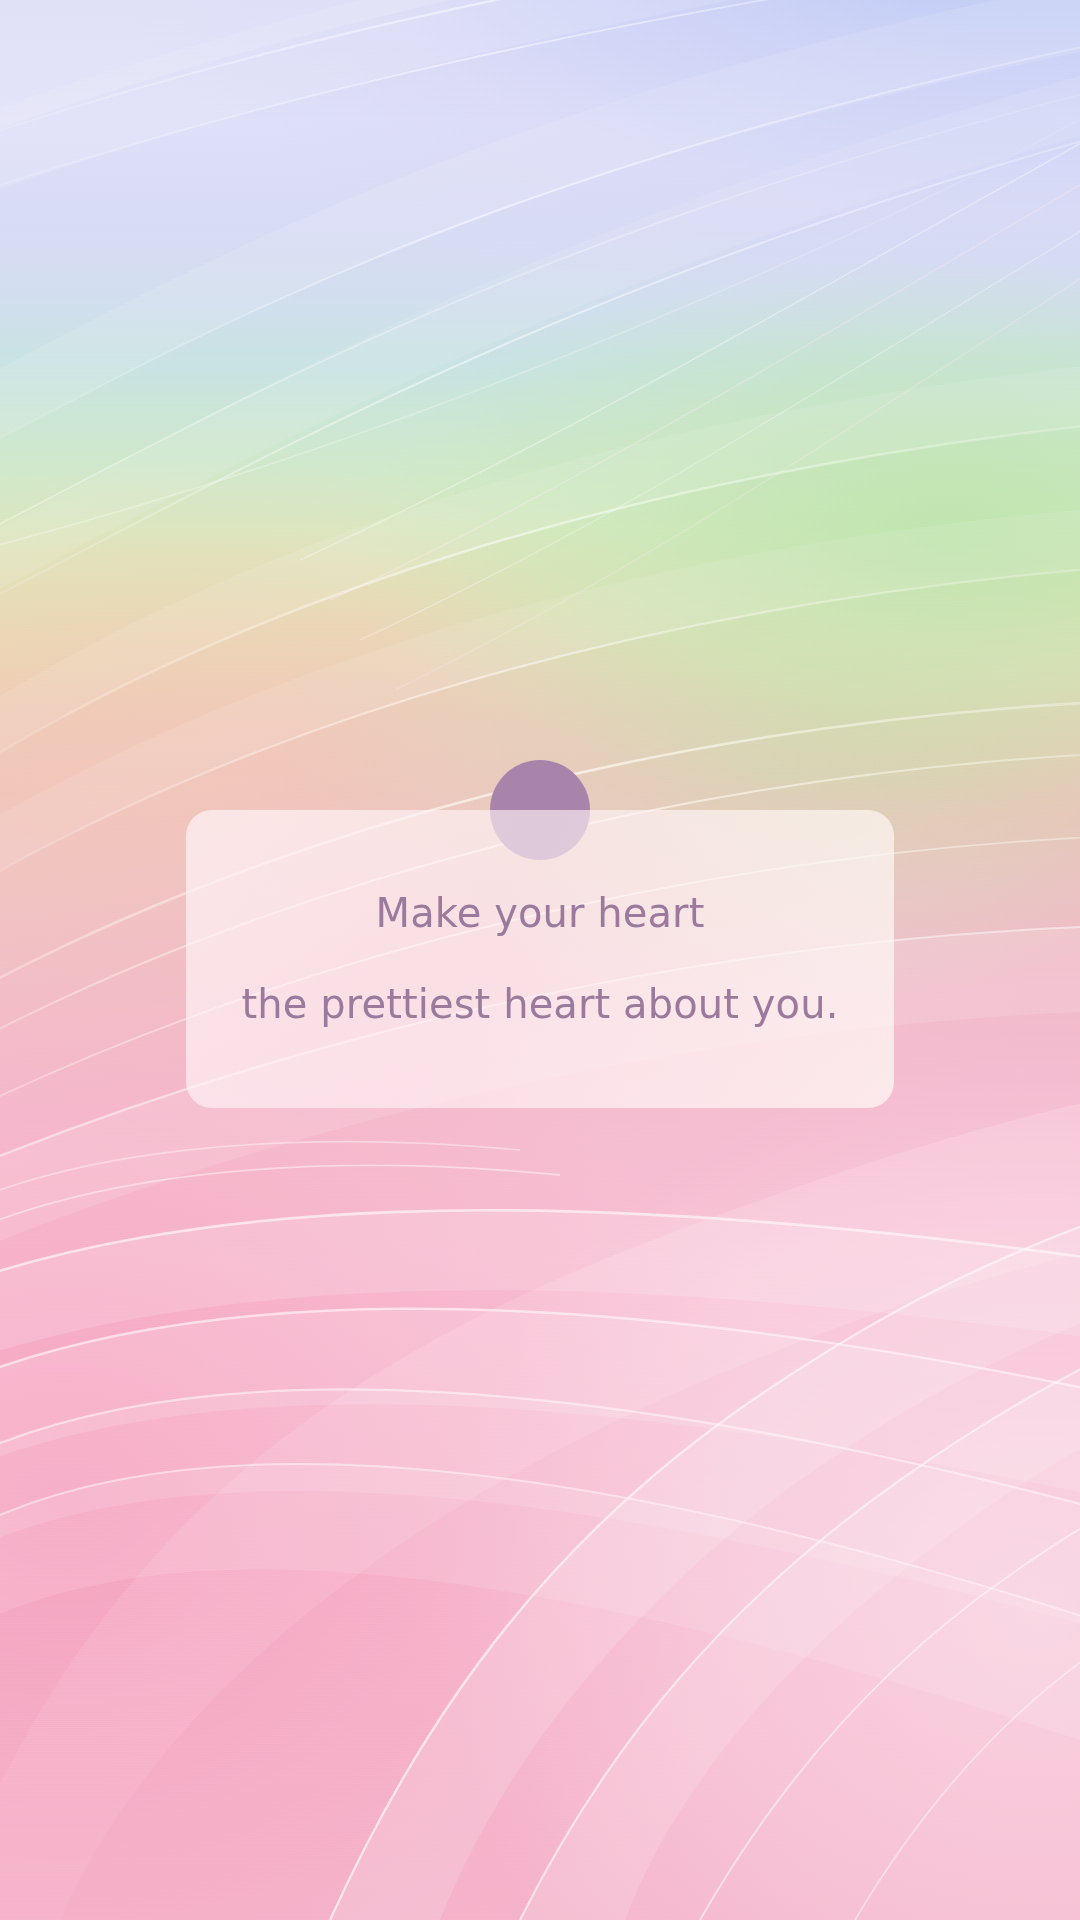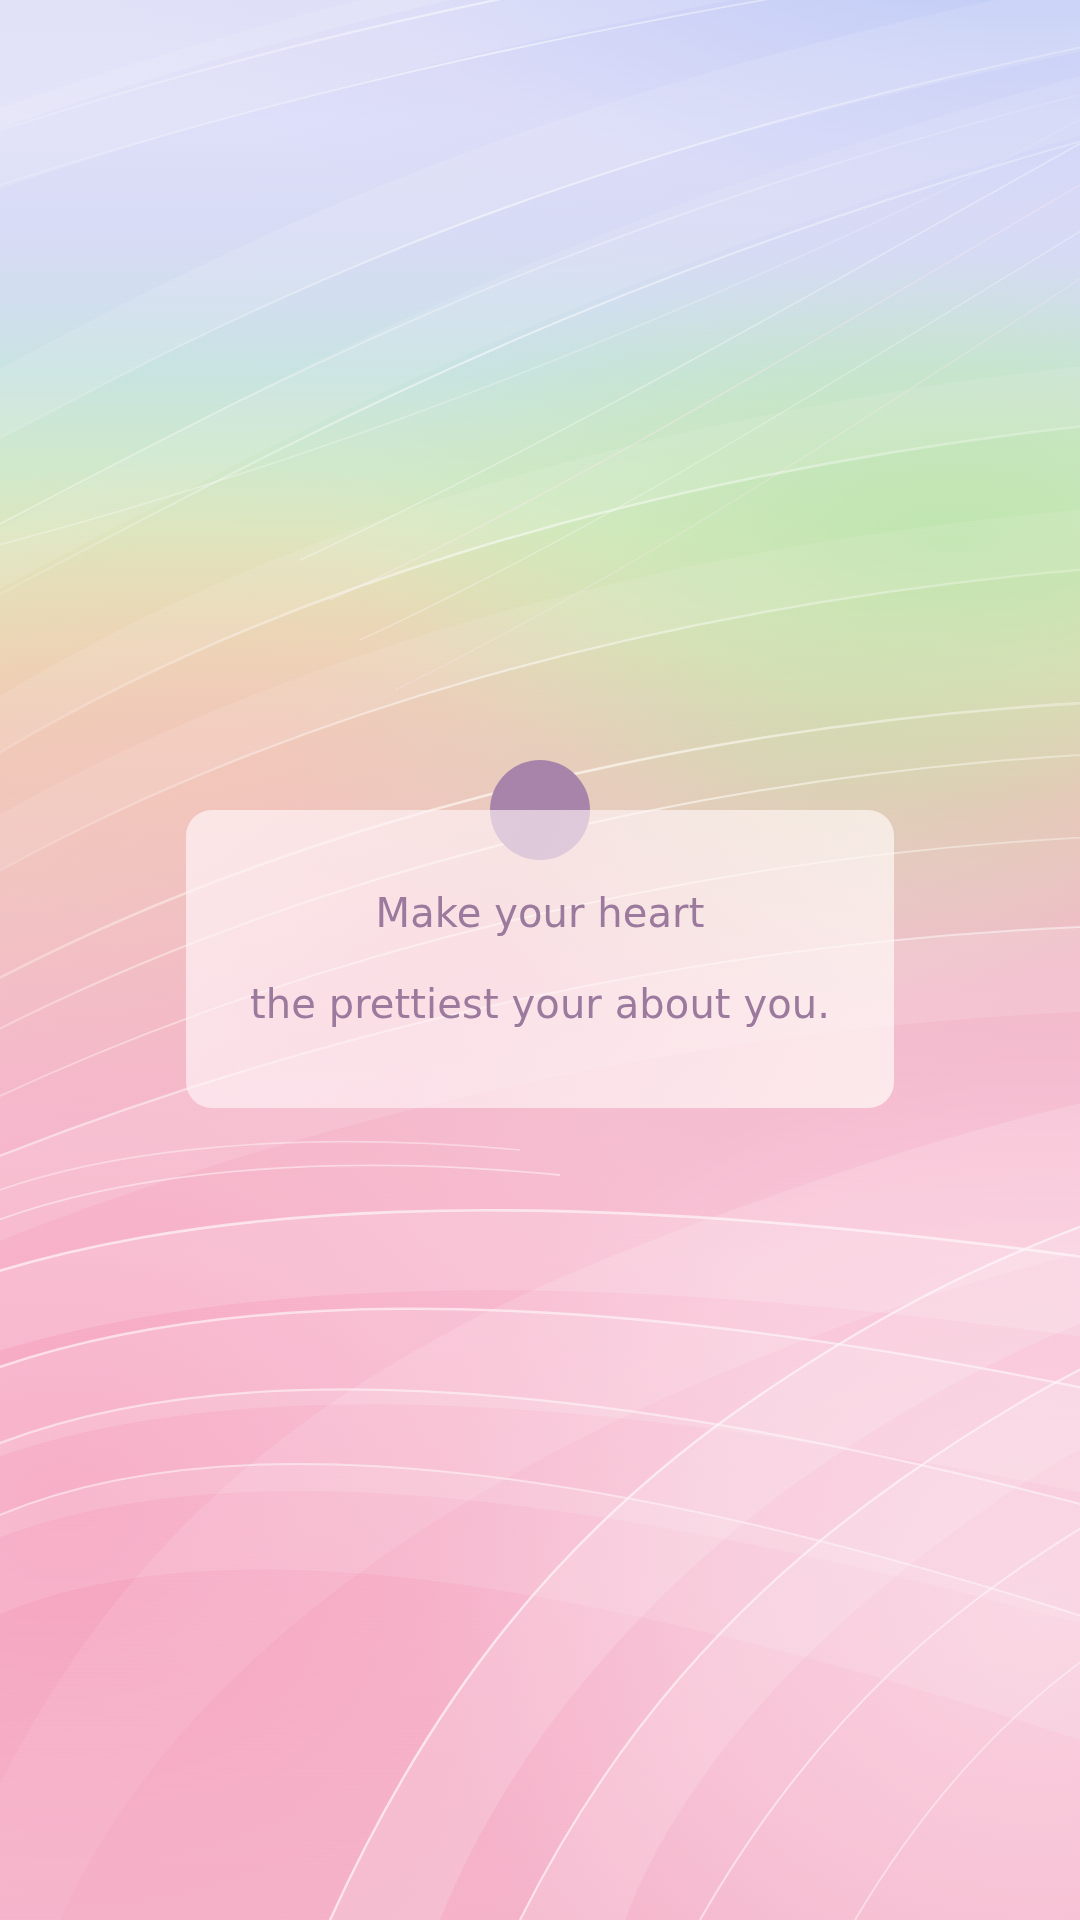--- a/index.html
+++ b/index.html
@@ -271,16 +271,16 @@
       <path d="M -60,1215 C 70,1150 280,1128 520,1150" fill="none" stroke="#fff4f9" stroke-width="1.6" opacity="0.48"></path>
     </svg>
   </div>
 
   <div class="bg-layer" id="bg-grain"></div>
 
   <div id="avatar-dot"></div>
 
   <div id="quote-card">
     <div class="quote-line" id="quote-line-1">Make your heart</div>
-    <div class="quote-line" id="quote-line-2">the prettiest your about you.</div>
+    <div class="quote-line" id="quote-line-2">the prettiest heart about you.</div>
   </div>
 
 </div>
 
 </body></html>

